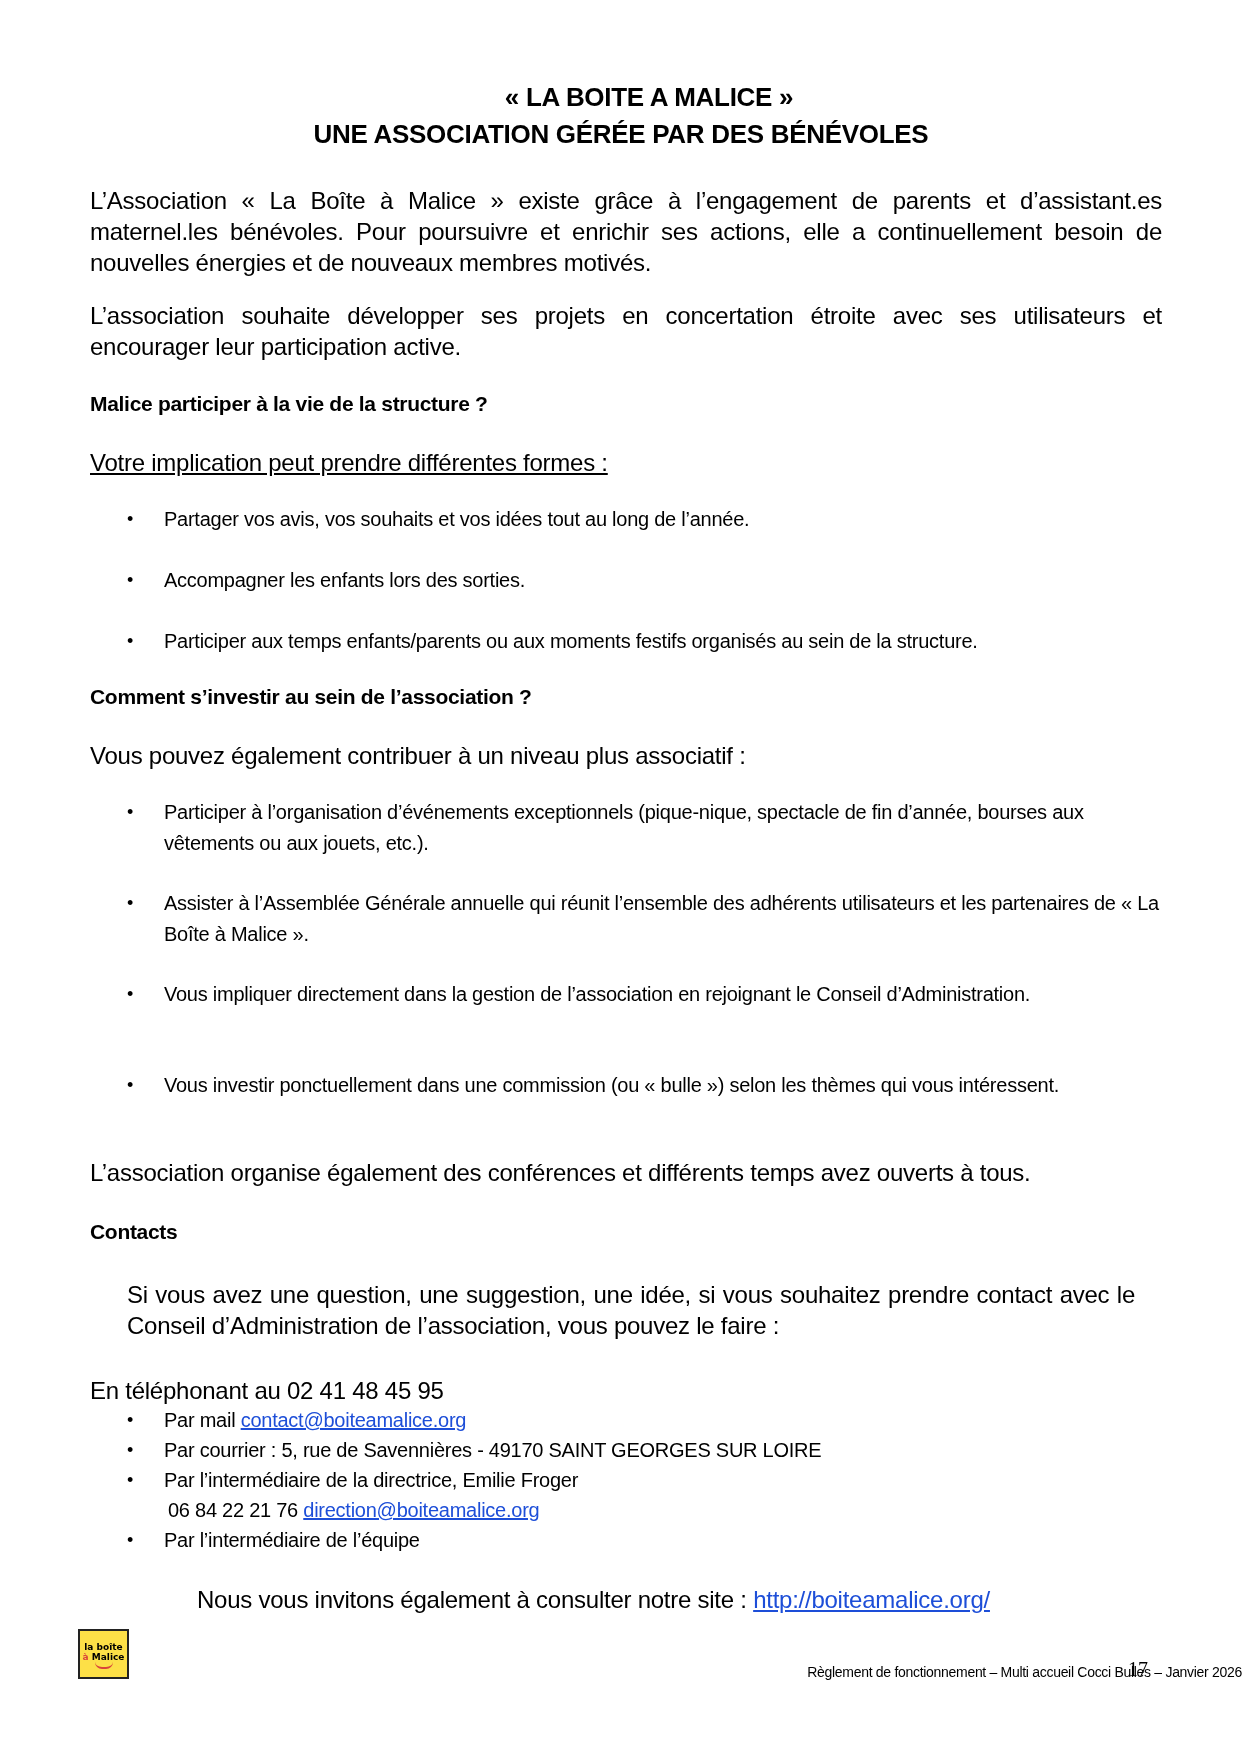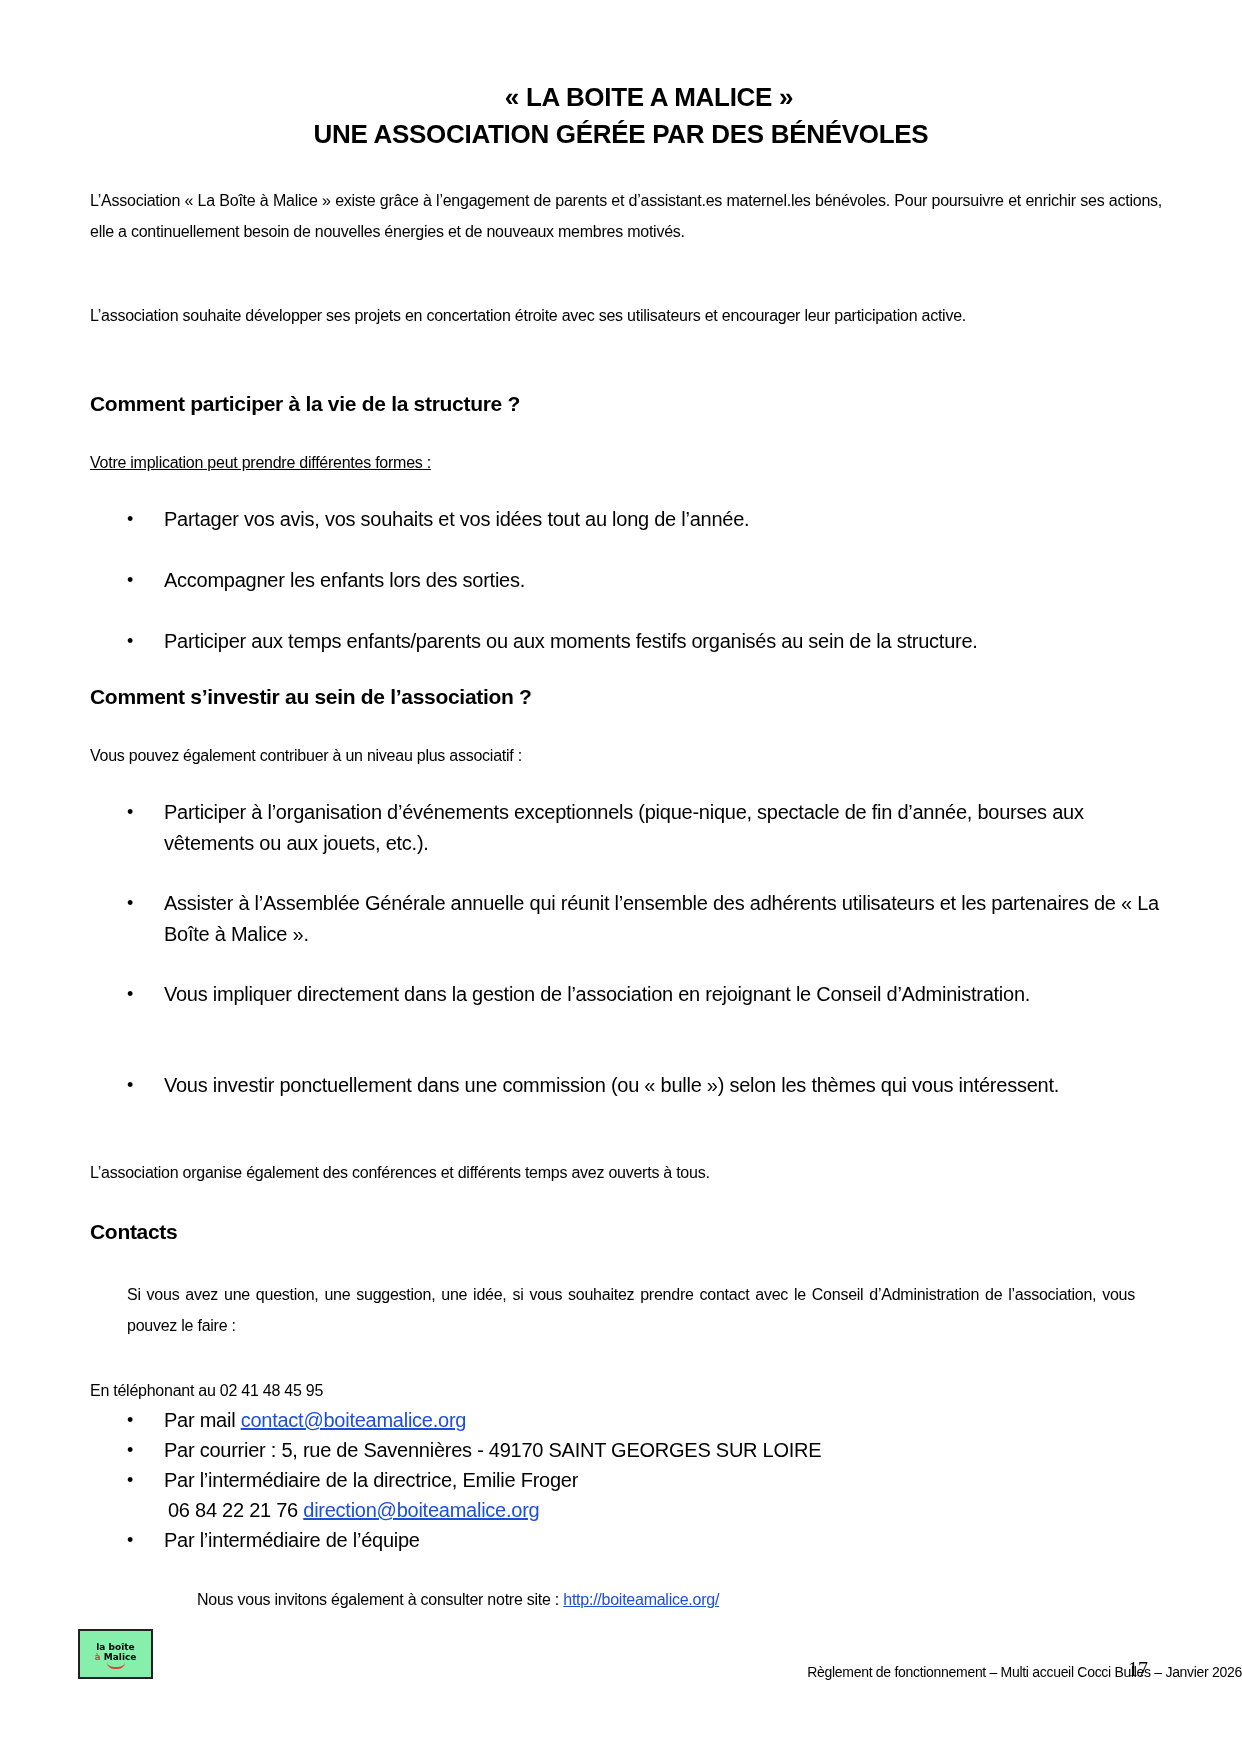--- a/index.html
+++ b/index.html
@@ -3,29 +3,29 @@
 <meta charset="utf-8">
 <style>
   html, body { margin: 0; padding: 0; background: #ffffff; }
   body { width: 1242px; height: 1755px; position: relative; overflow: hidden;
          font-family: "Liberation Sans", sans-serif; color: #000; }
   .page { position: absolute; left: 0; top: 0; width: 1242px; height: 1755px; }
   .title { position: absolute; left: 0; width: 1242px; text-align: center;
            font-weight: bold; font-size: 26px; letter-spacing: -0.3px; }
   .t1 { top: 82px; margin-left: 28px; }
   .t2 { top: 119px; }
-  .p { position: absolute; left: 90px; width: 1072px; font-size: 16px; line-height: 31px;
+  .p { position: absolute; left: 90px; width: 1072px; font-size: 24px; line-height: 31px;
        text-align: justify; letter-spacing: -0.25px; }
   .h { position: absolute; left: 90px; font-size: 21px; font-weight: bold; letter-spacing: -0.3px; }
   .li { position: absolute; left: 90px; width: 1072px; font-size: 20px; line-height: 31px; letter-spacing: -0.25px; }
   .li .bullet { position: absolute; left: 37px; top: 0; font-size: 18px; }
   .li .txt { position: absolute; left: 74px; width: 1000px; }
   a.link { color: #1d4ed8; text-decoration: underline; }
-  .logo { position: absolute; left: 78px; top: 1629px; width: 75px; height: 50px;
-          border: 2px solid #222; box-sizing: border-box; background: #86efac;
+  .logo { position: absolute; left: 78px; top: 1629px; width: 51px; height: 50px;
+          border: 2px solid #222; box-sizing: border-box; background: #fde047;
           font-family: "DejaVu Sans", sans-serif; font-weight: bold; font-size: 9px; line-height: 10px;
           text-align: center; padding-top: 11px; }
   .logo .l2 { color: #000; }
   .logo .smile { display: block; width: 18px; height: 5px; margin: 0 auto;
                  border-bottom: 2px solid #d9453a; border-radius: 0 0 10px 10px; }
   .logo .dot { color: #d9453a; }
   .footer { position: absolute; top: 1664px; left: 0; width: 1242px; text-align: right;
             font-size: 14px; letter-spacing: -0.3px; }
   .pagenum { position: absolute; top: 1658px; left: 1128px; font-family: "Liberation Serif", serif; font-size: 20px; }
 </style>
@@ -33,21 +33,21 @@
 <body>
 
 <div class="page">
 
   <div class="title t1">« LA BOITE A MALICE »</div>
   <div class="title t2">UNE ASSOCIATION GÉRÉE PAR DES BÉNÉVOLES</div>
 
   <div class="p" style="top:185px;">L’Association « La Boîte à Malice » existe grâce à l’engagement de parents et d’assistant.es maternel.les bénévoles. Pour poursuivre et enrichir ses actions, elle a continuellement besoin de nouvelles énergies et de nouveaux membres motivés.</div>
   <div class="p" style="top:300px;">L’association souhaite développer ses projets en concertation étroite avec ses utilisateurs et encourager leur participation active.</div>
 
-  <div class="h" style="top:392px;">Comment participer à la vie de la structure ?</div>
+  <div class="h" style="top:392px;">Malice participer à la vie de la structure ?</div>
   <div class="p" style="top:447px;text-decoration:underline;">Votre implication peut prendre différentes formes :</div>
 
   <div class="li" style="top:504px;">
     <span class="bullet">•</span>
     <span class="txt">Partager vos avis, vos souhaits et vos idées tout au long de l’année.</span>
   </div>
   <div class="li" style="top:565px;">
     <span class="bullet">•</span>
     <span class="txt">Accompagner les enfants lors des sorties.</span>
   </div>

